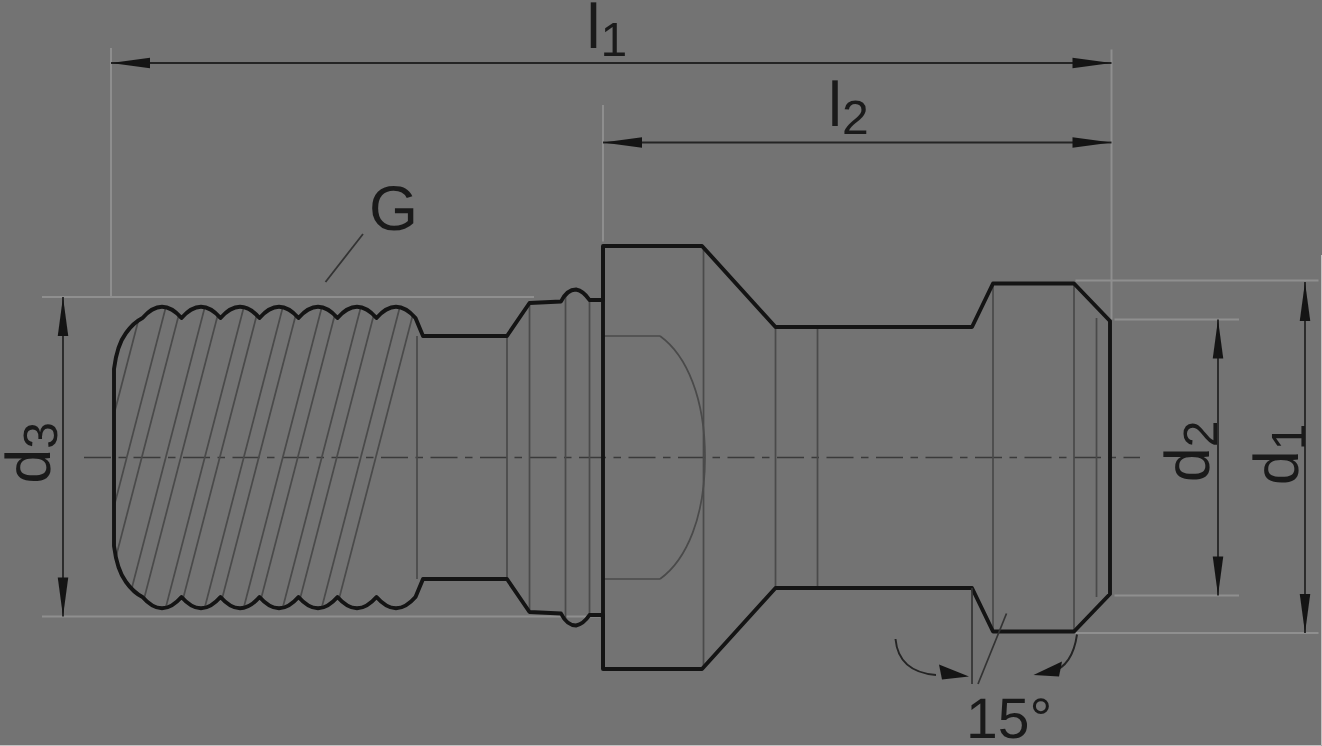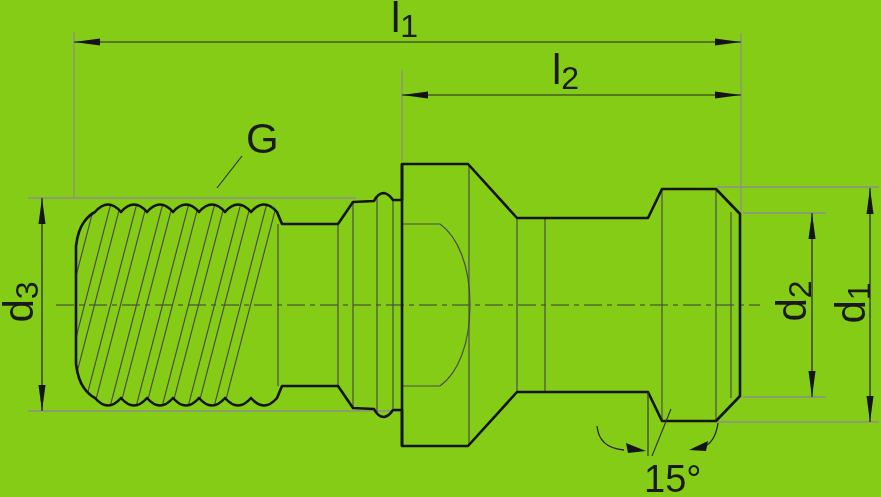--- a/index.html
+++ b/index.html
@@ -1,19 +1,19 @@
 <!DOCTYPE html>
 <html><head>
 <meta charset="utf-8">
 <style>
   html,body{margin:0;padding:0;background:#ffffff;}
   .canvas{
     position:relative;
     width:881px;height:497px;
-    background:#84cc16;
+    background:#737373;
     overflow:hidden;
     font-family:"Liberation Sans", sans-serif;
   }
   svg text{
     font-family:"Liberation Sans", sans-serif;
     fill:#1a1a1a;
   }
   .lbl-main{font-size:42px;}
   .lbl-sub{font-size:32px;}
   .lbl-angle{font-size:38px;}

